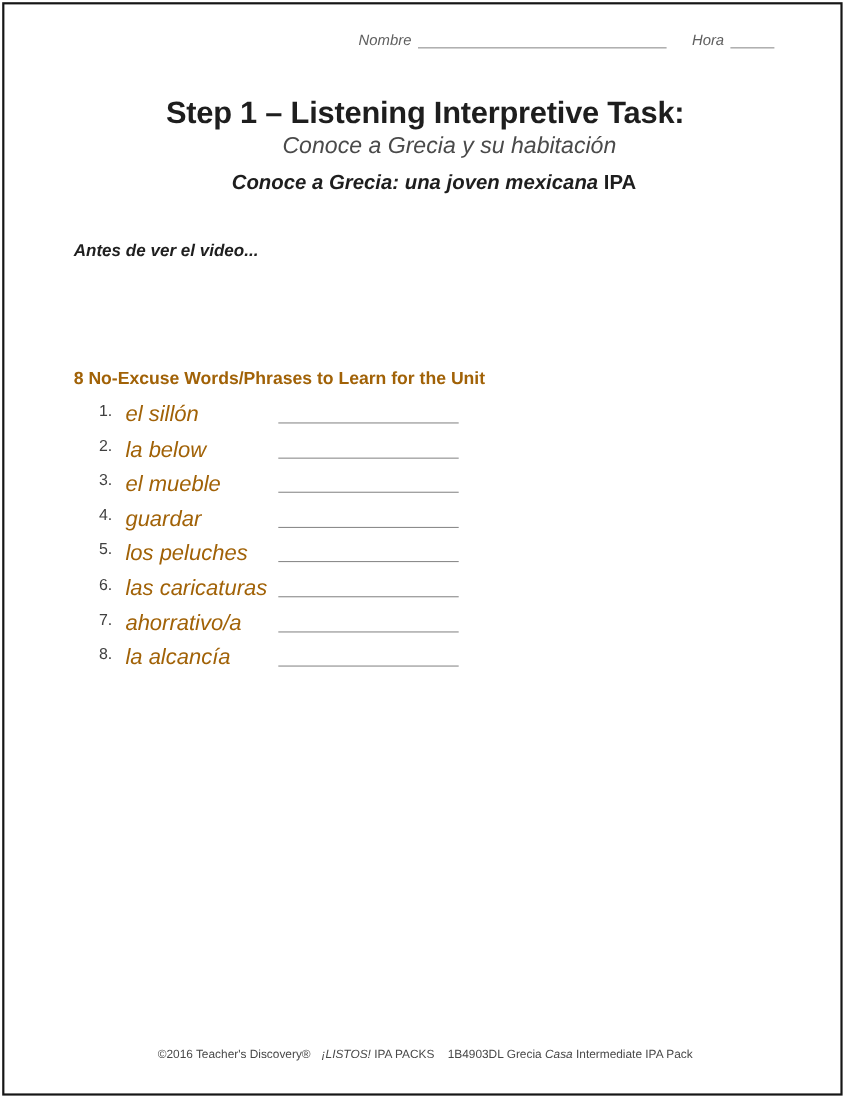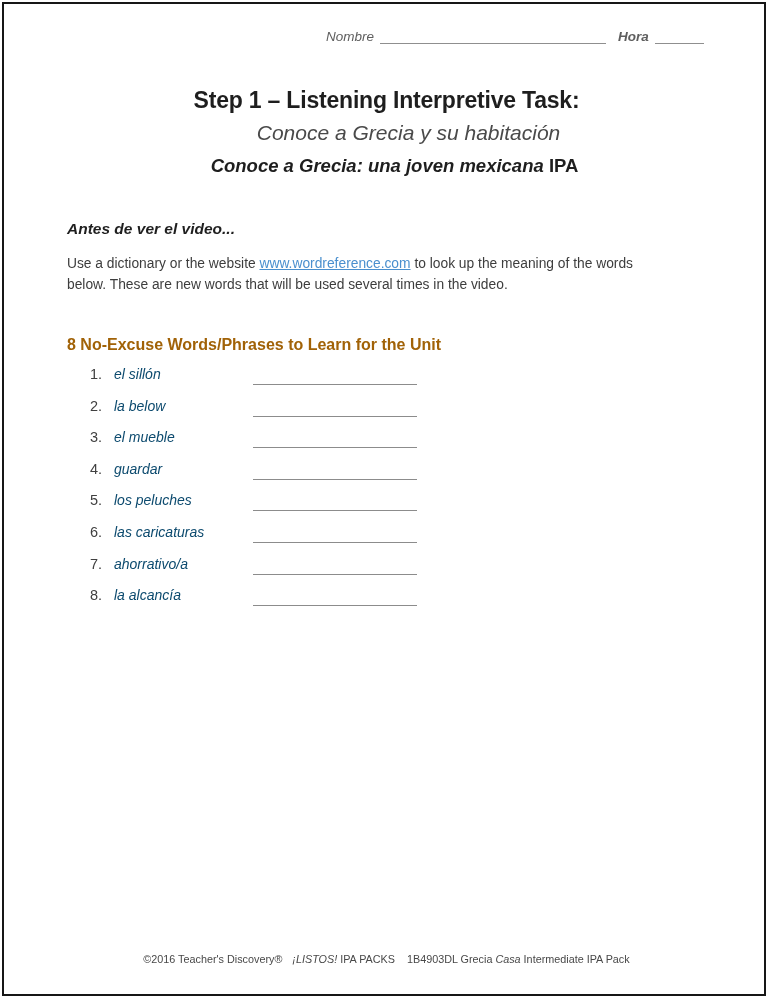--- a/index.html
+++ b/index.html
@@ -12,26 +12,26 @@
     border:2px solid #161616; pointer-events:none;
   }
   
   .header {
     position:absolute; top:29px; left:326px; width:378px;
     display:flex; align-items:flex-end;
     font-size:13.5px; font-style:italic; color:#5e5e5e;
   }
   .hline { border-bottom:1px solid #8f8f8f; height:14px; }
   .hline-name { width:226px; margin-left:6px; }
-  .hlabel-hora { margin-left:12px;font-weight:bold; }
+  .hlabel-hora { margin-left:23px; }
   .hline-hora { flex:1; margin-left:6px; }
 
   .title {
     position:absolute; top:87px; left:0; right:0; text-align:center;
-    font-size:23px; font-weight:bold; color:#1e1e1e; letter-spacing:-0.2px;
+    font-size:28px; font-weight:bold; color:#1e1e1e; letter-spacing:-0.2px;
   }
   .subtitle {
     position:absolute; top:121px; left:0; right:0; text-align:center;
     font-size:21px; font-style:italic; color:#4a4a4a;padding-left:44px;
   }
   .subtitle2 {
     position:absolute; top:155px; left:0; right:0; text-align:center;
     font-size:18.5px; font-weight:bold; color:#1e1e1e;margin-left:16px;
   }
   .subtitle2 .bi { font-style:italic; }
@@ -52,21 +52,21 @@
     font-size:16px; font-weight:bold; color:#a16207;
   }
   .wlist { position:absolute; top:366px; left:0; right:0; }
   .wrow { position:relative; height:31.6px; }
   .wnum {
     position:absolute; left:84px; width:18px; text-align:right;
     font-size:14.5px; color:#404040;
   }
   .wword {
     position:absolute; left:114px;
-    font-size:14px; font-style:italic; color:#0c4a6e;
+    font-size:20px; font-style:italic; color:#a16207;
   }
   .wblank {
     position:absolute; left:253px; top:18px; width:164px; height:0;
     border-bottom:1px solid #8c8c8c;
   }
 
   .footer {
     position:absolute; top:953px; left:0; right:0; text-align:center;
     font-size:10.8px; color:#484848;
   }
@@ -86,24 +86,20 @@
     <span class="hlabel hlabel-hora">Hora</span>
     <span class="hline hline-hora"></span>
   </div>
 
   <div class="title">Step 1 – Listening Interpretive Task:</div>
   <div class="subtitle">Conoce a Grecia y su habitación</div>
   <div class="subtitle2"><span class="bi">Conoce a Grecia: una joven mexicana</span><span> IPA</span></div>
 
   <div class="intro-heading">Antes de ver el video...</div>
 
-  <div class="para">
-    <div class="para-line"><span>Use a dictionary or the website </span><a class="link" id="wr-link" style="color: rgb(74, 143, 206);">www.wordreference.com</a><span> to look up the meaning of the words</span></div>
-    <div class="para-line">below. These are new words that will be used several times in the video.</div>
-  </div>
 
   <div class="list-heading">8 No-Excuse Words/Phrases to Learn for the Unit</div>
 
   <div class="wlist">
     <div class="wrow">
       <span class="wnum">1.</span>
       <span class="wword">el sillón</span>
       <span class="wblank"></span>
     </div>
     <div class="wrow">

